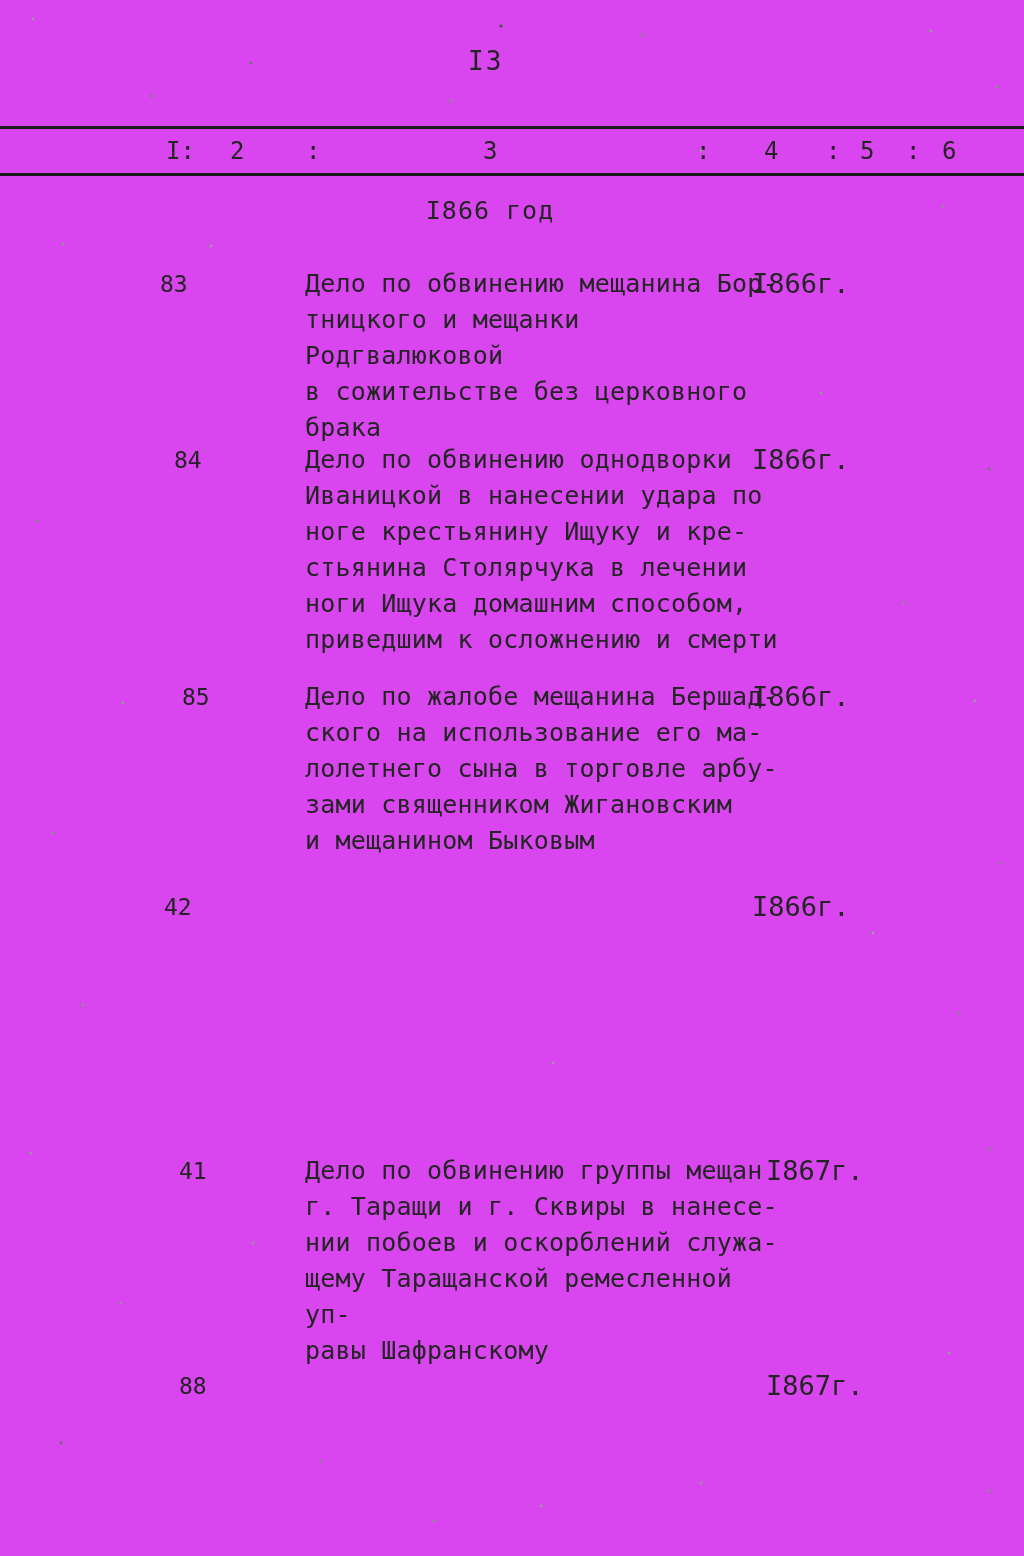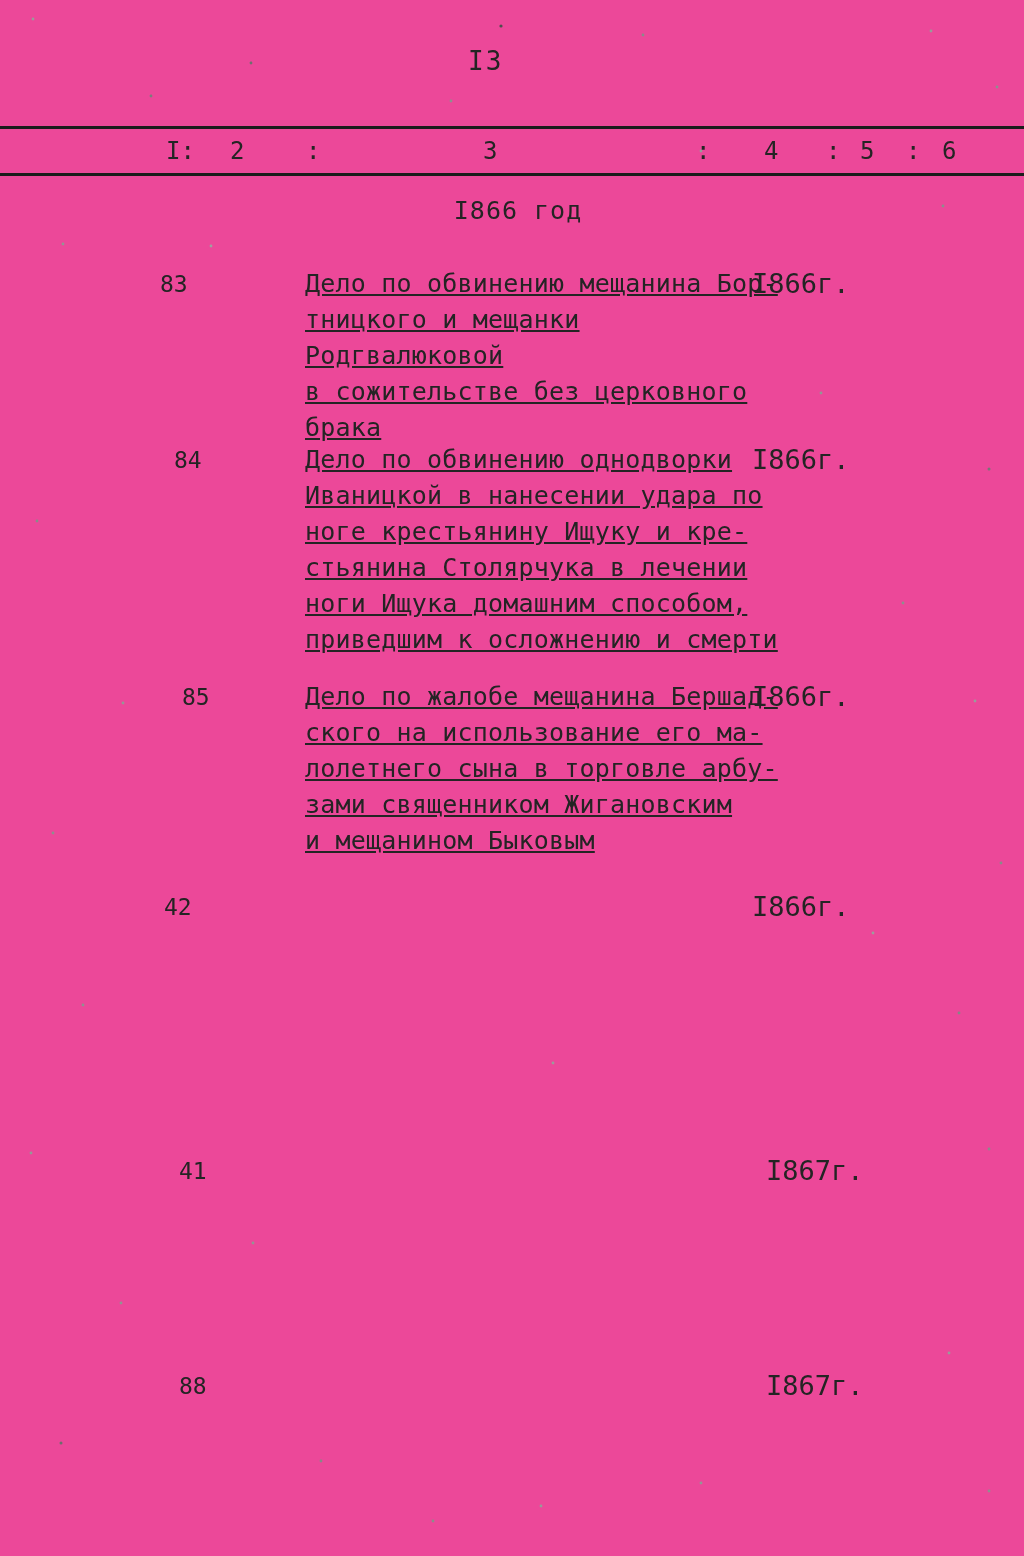--- a/index.html
+++ b/index.html
@@ -4,21 +4,21 @@
 <style>
   html, body {
     margin: 0;
     padding: 0;
     background: #ffffff;
   }
   .page {
     position: relative;
     width: 1024px;
     height: 1556px;
-    background: #ec4899;
+    background: #d946ef;
     overflow: hidden;
     font-family: "DejaVu Sans Mono", "Liberation Mono", monospace;
     color: #242424;
   }
   
   .specks {
     position: absolute;
     top: 0; left: 0;
     width: 2px; height: 2px;
     border-radius: 50%;
@@ -60,27 +60,25 @@
     line-height: 44px;
     font-size: 24px;
   }
   .year-heading {
     position: absolute;
     left: 0;
     width: 980px;
     text-align: center;
     font-size: 25px;
     letter-spacing: 1px;
-    padding-left: 28px;
   }
   .entry {
     position: absolute;
     left: 0;
     width: 1024px;
-    text-decoration: underline;
   }
   .entry-num {
     position: absolute;
     top: 0;
     font-size: 23px;
     line-height: 36px;
   }
   .entry-text {
     margin-left: 305px;
     width: 480px;
@@ -153,20 +151,25 @@
   </div>
 
   <div class="entry sec1" style="top:889px">
     <span class="entry-num" style="left:164px">42</span>
     <span class="entry-year">I866г.</span>
   </div>
 
 
   <div class="entry sec2" style="top:1153px">
     <span class="entry-num" style="left:179px">41</span>
+    <div class="entry-text">Дело по обвинению группы мещан
+г. Таращи и г. Сквиры в нанесе-
+нии побоев и оскорблений служа-
+щему Таращанской ремесленной уп-
+равы Шафранскому</div>
     <span class="entry-year">I867г.</span>
   </div>
 
   <div class="entry sec2" style="top:1368px">
     <span class="entry-num" style="left:179px">88</span>
     <span class="entry-year">I867г.</span>
   </div>
 
 </div>
 

